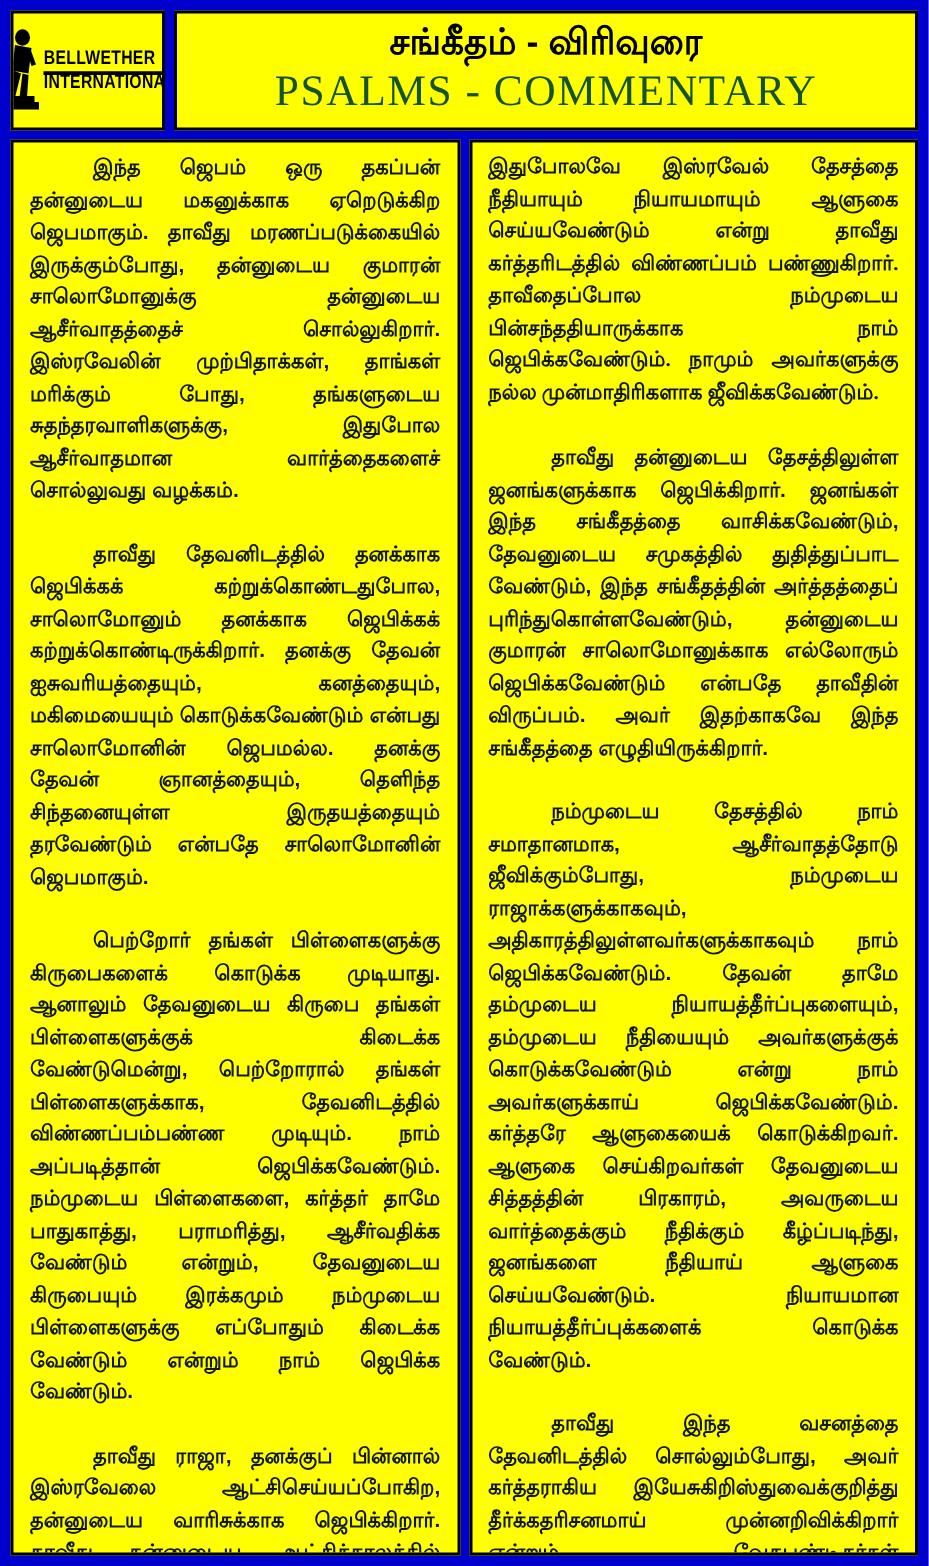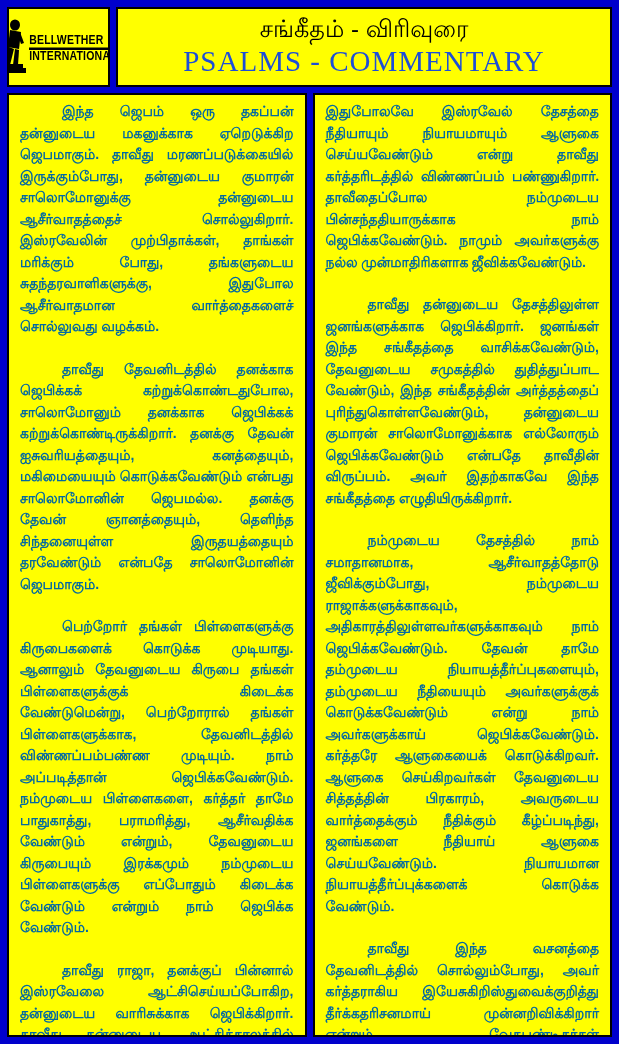--- a/index.html
+++ b/index.html
@@ -51,40 +51,40 @@
   .title-box {
     flex: 1 1 auto;
     display: flex;
     flex-direction: column;
     align-items: center;
     justify-content: center;
     gap: 4px;
   }
   .title-tamil {
     font-size: 24px;
-    font-weight: normal;
+    font-weight: bold;
     color: #000;
     line-height: 1.1;
   }
   .title-english {
     font-family: "Liberation Serif", serif;
     font-size: 29px;
     letter-spacing: 1px;
-    color: #1d4ed8;
+    color: #14532d;
     line-height: 1.1;
   }
 
   
   .content { flex: 1 1 auto; display: flex; gap: 6px; min-height: 0; }
 
   .column {
     flex: 1 1 0;
     padding: 6px 11px 4px 11px;
     overflow: hidden;
-    color: #0369a1;
+    color: #0f172a;
     font-weight: bold;
     font-size: 14px;
     line-height: 21.5px;
     text-align: justify;
   }
   .para { margin: 0 0 21px 0; text-indent: 42px; }
   .para.no-indent { text-indent: 0; font-family: Liberation Serif, serif; }
   .para:last-child { margin-bottom: 0; }
 </style>
 </head>

